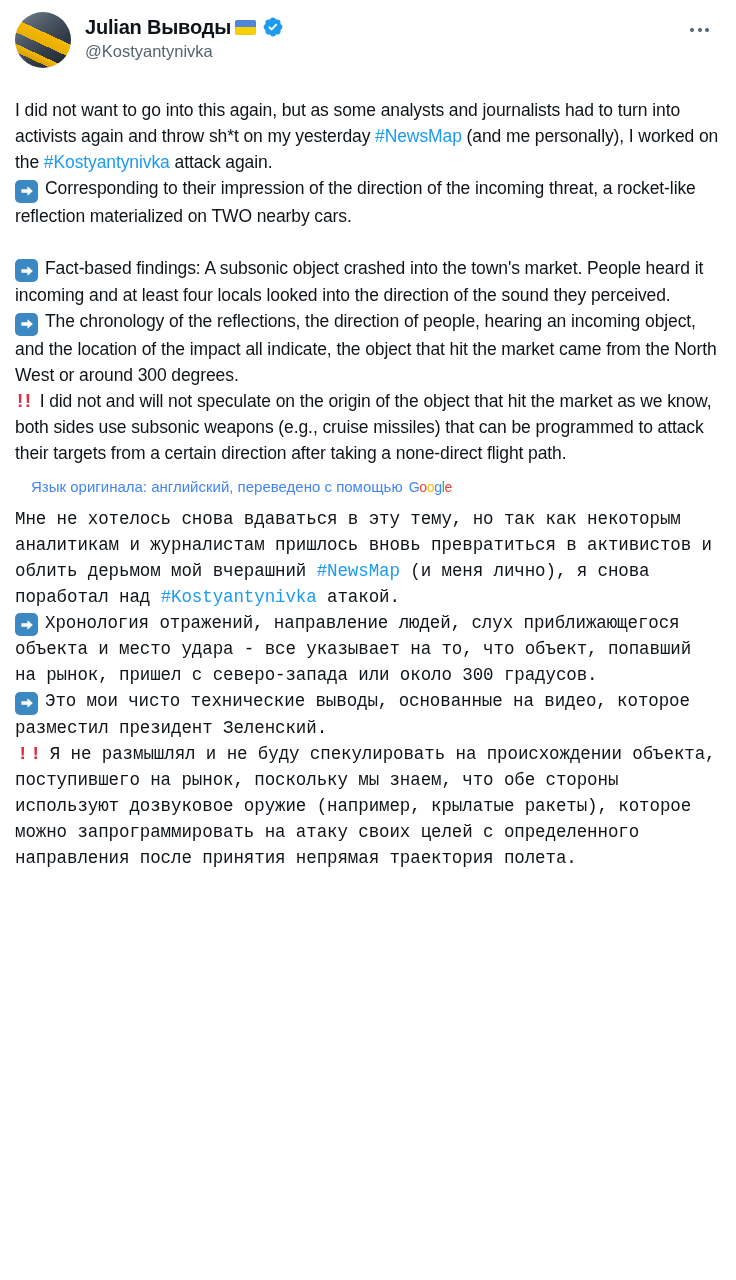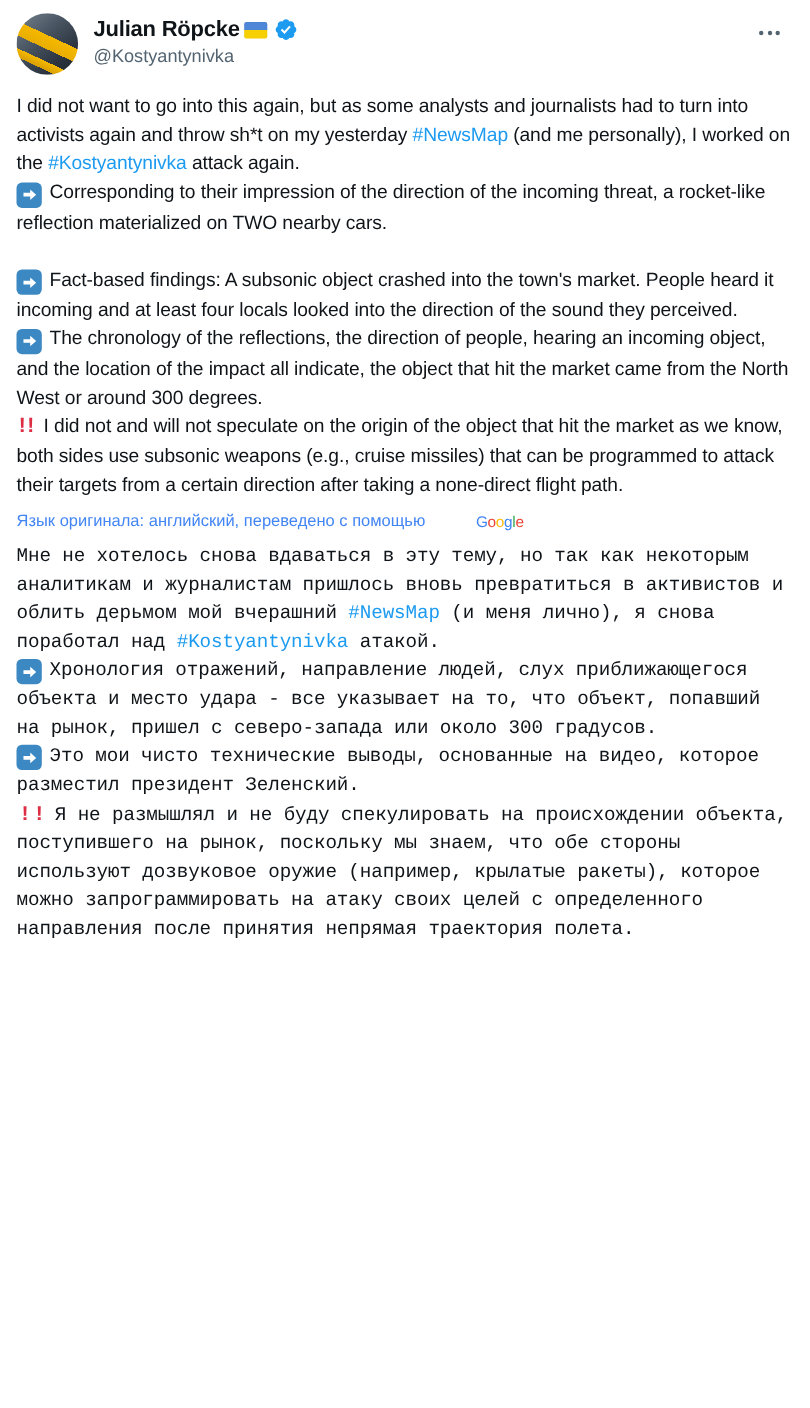--- a/index.html
+++ b/index.html
@@ -31,52 +31,52 @@
     flex:0 0 auto;
   }
   .badge{width:22px;height:22px;margin-left:3px;flex:0 0 auto;display:inline-block;}
   .handle{font-size:16.5px;color:#536471;margin-top:3px;cursor:pointer;}
   .more-btn{
     position:absolute;right:4px;top:8px;display:flex;gap:3.5px;padding:8px;border-radius:50%;cursor:pointer;
   }
   .more-btn i{width:4px;height:4px;border-radius:50%;background:#536471;display:block;}
 
   
-  .tweet-text{margin-top:15px;font-size:17.5px;line-height:26px;color:#0f1419;letter-spacing:-0.1px;}
+  .tweet-text{margin-top:29px;font-size:17.5px;line-height:26px;color:#0f1419;letter-spacing:-0.1px;}
   .tweet-block{margin:0;}
   .tweet-block.gap{margin-top:26px;}
   .hashtag{color:#1d9bf0;text-decoration:none;cursor:pointer;}
   .emoji-arrow{
     display:inline-flex;align-items:center;justify-content:center;
     width:23px;height:23px;border-radius:5px;background:#3b88c3;
     vertical-align:-5px;margin-right:7px;
   }
   .emoji-arrow svg{display:block;}
   .emoji-bang{
     color:#dd2e44;font-weight:800;font-size:19px;letter-spacing:1.5px;
     margin-right:7px;margin-left:2px;
   }
 
   
   .trans-note{
-    margin:10px 0 8px 0;font-size:15px;line-height:22px;color:#4285f4;cursor:pointer;
-    display:flex;align-items:flex-end;flex-wrap:wrap;gap:40px;
+    margin:10px 0 8px 16px;font-size:15px;line-height:22px;color:#4285f4;cursor:pointer;
+    display:flex;align-items:flex-end;flex-wrap:wrap;
   }
   .google-logo{margin-left:6px;font-size:14px;font-weight:500;letter-spacing:-0.3px;}
 </style>
 </head>
 <body>
 
 <article class="tweet">
 
   <div class="header">
     <div class="avatar"></div>
     <div class="id-col">
       <div class="name-row">
-        <span class="display-name">Julian Röpcke</span>
+        <span class="display-name">Julian Выводы</span>
         <span class="flag"></span>
         <span class="badge">
           <svg viewBox="0 0 24 24" width="22" height="22">
             <path fill="#1d9bf0" d="M22.25 12c0-1.43-.88-2.67-2.19-3.34.46-1.39.2-2.9-.81-3.91s-2.52-1.27-3.91-.81c-.66-1.31-1.91-2.19-3.34-2.19s-2.67.88-3.33 2.19c-1.4-.46-2.91-.2-3.92.81s-1.26 2.52-.8 3.91c-1.31.67-2.2 1.91-2.2 3.34s.89 2.67 2.2 3.34c-.46 1.39-.21 2.9.8 3.91s2.52 1.26 3.91.81c.67 1.31 1.91 2.19 3.34 2.19s2.68-.88 3.34-2.19c1.39.45 2.9.2 3.91-.81s1.27-2.52.81-3.91c1.31-.67 2.19-1.91 2.19-3.34zm-11.71 4.2L6.8 12.46l1.41-1.42 2.26 2.26 4.8-5.23 1.47 1.36-6.2 6.77z"></path>
           </svg>
         </span>
       </div>
       <div class="handle">@Kostyantynivka</div>
     </div>
     <div class="more-btn">

